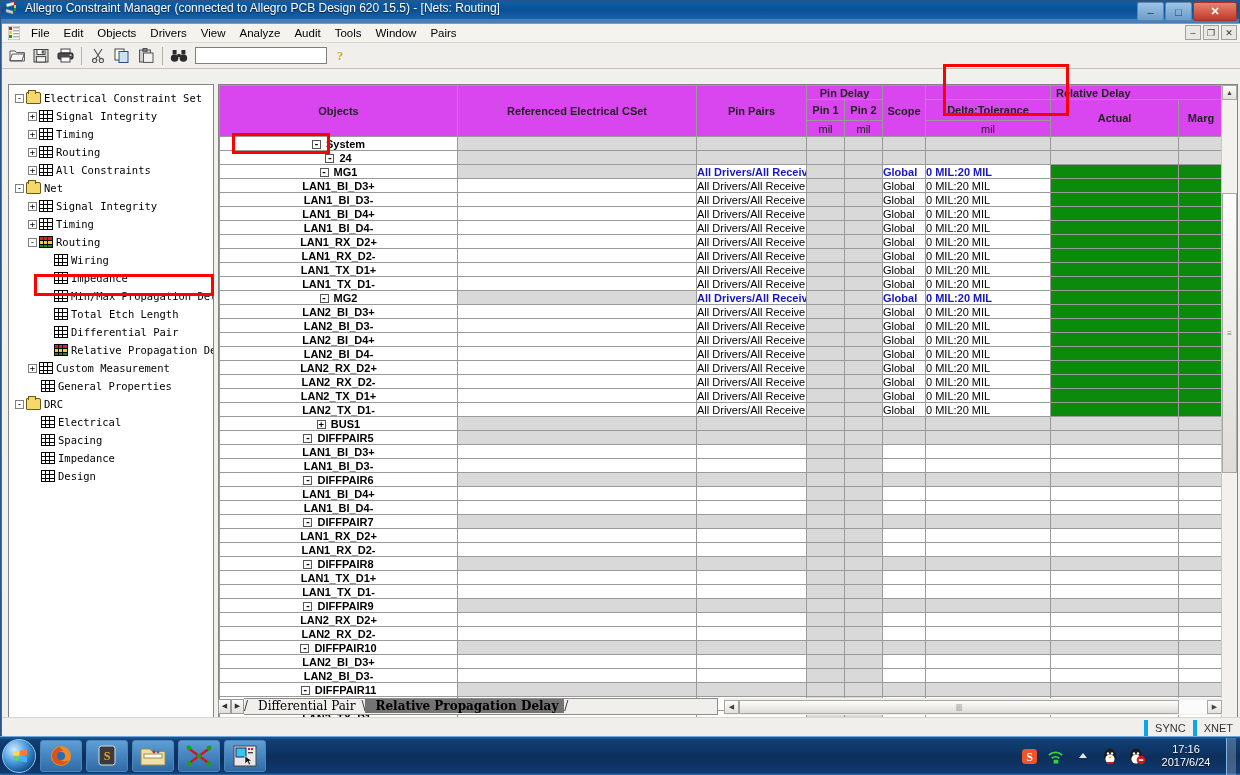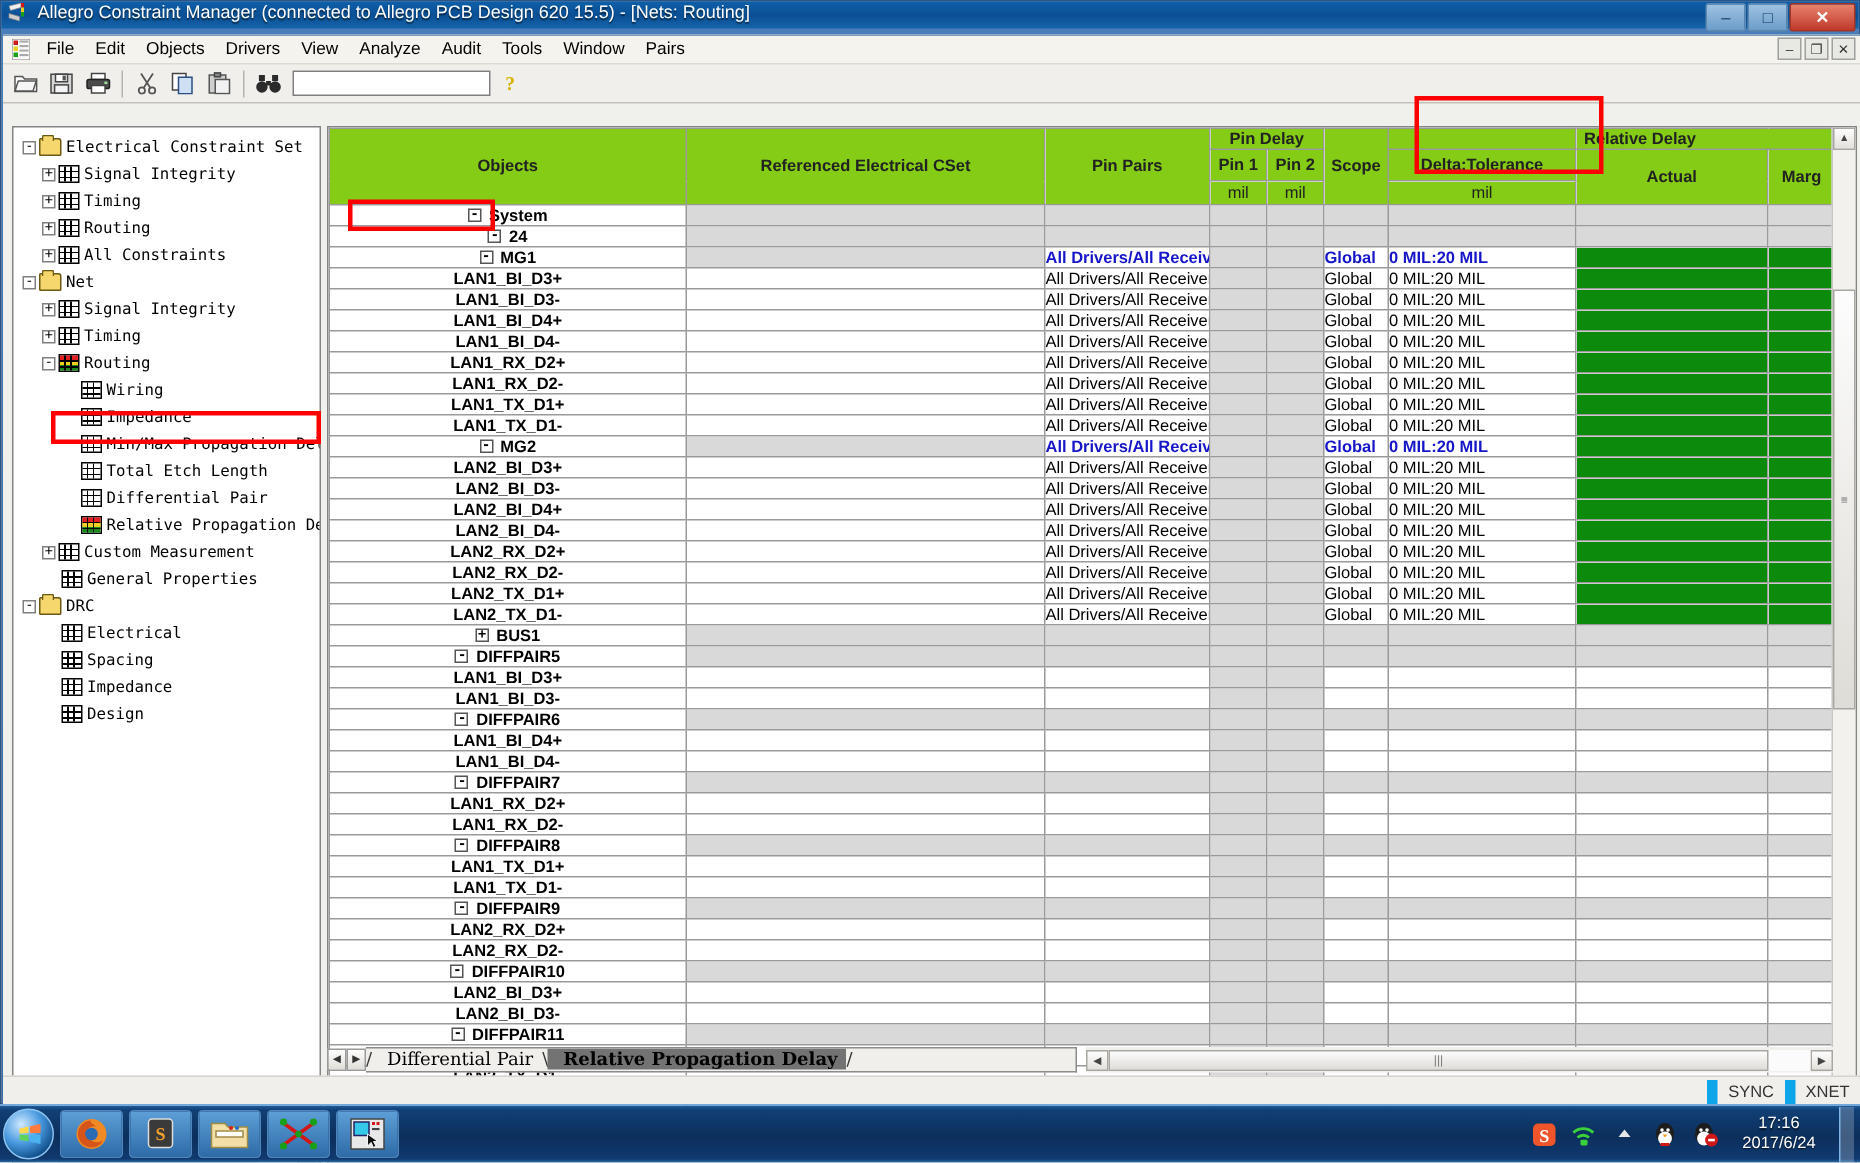--- a/index.html
+++ b/index.html
@@ -139,21 +139,21 @@
     background:#fff; border:1px solid #848484; overflow:hidden;
   }
   .grid-inner { position:absolute; left:0; top:0; right:0; bottom:0; }
 
   table.grid { border-collapse:collapse; table-layout:fixed; width:1004px; }
   table.grid th, table.grid td {
     border:1px solid #9a9a9a; font-size:11px; padding:0; height:14px;
     overflow:hidden; white-space:nowrap;
   }
   thead th {
-    background:#84cc16; font-weight:bold; text-align:center; color:#222;
+    background:#d946ef; font-weight:bold; text-align:center; color:#222;
     border:1px solid #9a9a9a; font-size:10.5px;
   }
   thead th.tall { height:51px; }
   thead th.unit { height:16px; font-weight:normal; }
   thead .grp { height:17px; }
 
   tbody td { background:#fff; }
   td.obj { padding-left:4px; font-weight:bold; color:#000; text-align:center; }
   td.greyed { background:#d9d9d9; }
   td.center { text-align:center; }
@@ -203,21 +203,21 @@
     background:#f0efeb; display:flex; align-items:center;
   }
 
   
   .statusbar {
     position:absolute; left:0; bottom:0; width:1238px; height:20px;
     background:#f0efeb; border-top:1px solid #d6d4ce;
     display:flex; align-items:center; justify-content:flex-end;
     font-size:11px; color:#333;
   }
-  .status-cell { padding:0 7px; border-left:7px solid #0ea5e9; height:16px; line-height:16px; }
+  .status-cell { padding:0 7px; border-left:4px solid #0ea5e9; height:16px; line-height:16px; }
 
   
   .taskbar {
     position:absolute; left:0; bottom:0; width:1240px; height:39px;
     background:linear-gradient(180deg,#1f5e9e 0%, #113f75 8%, #0c2f5c 55%, #103a70 94%, #2a6fae 100%);
     border-top:1px solid #6fa8dd;
     display:flex; align-items:center;
   }
   .start-orb {
     width:34px;height:34px;border-radius:50%;margin-left:2px;

